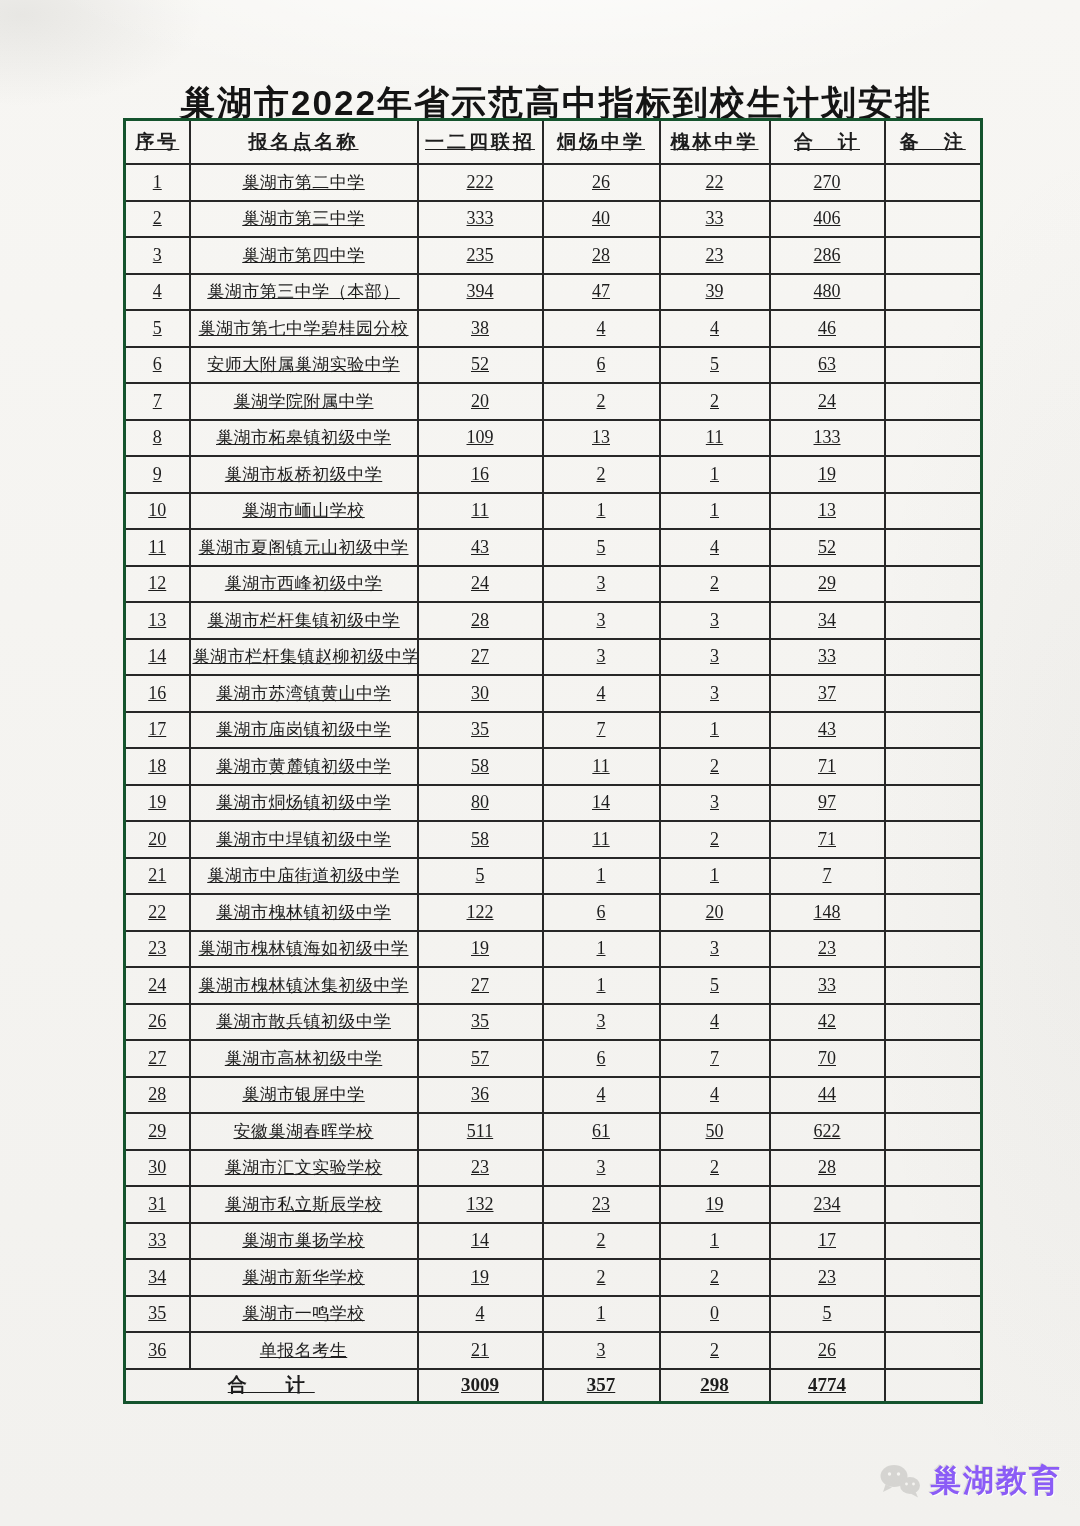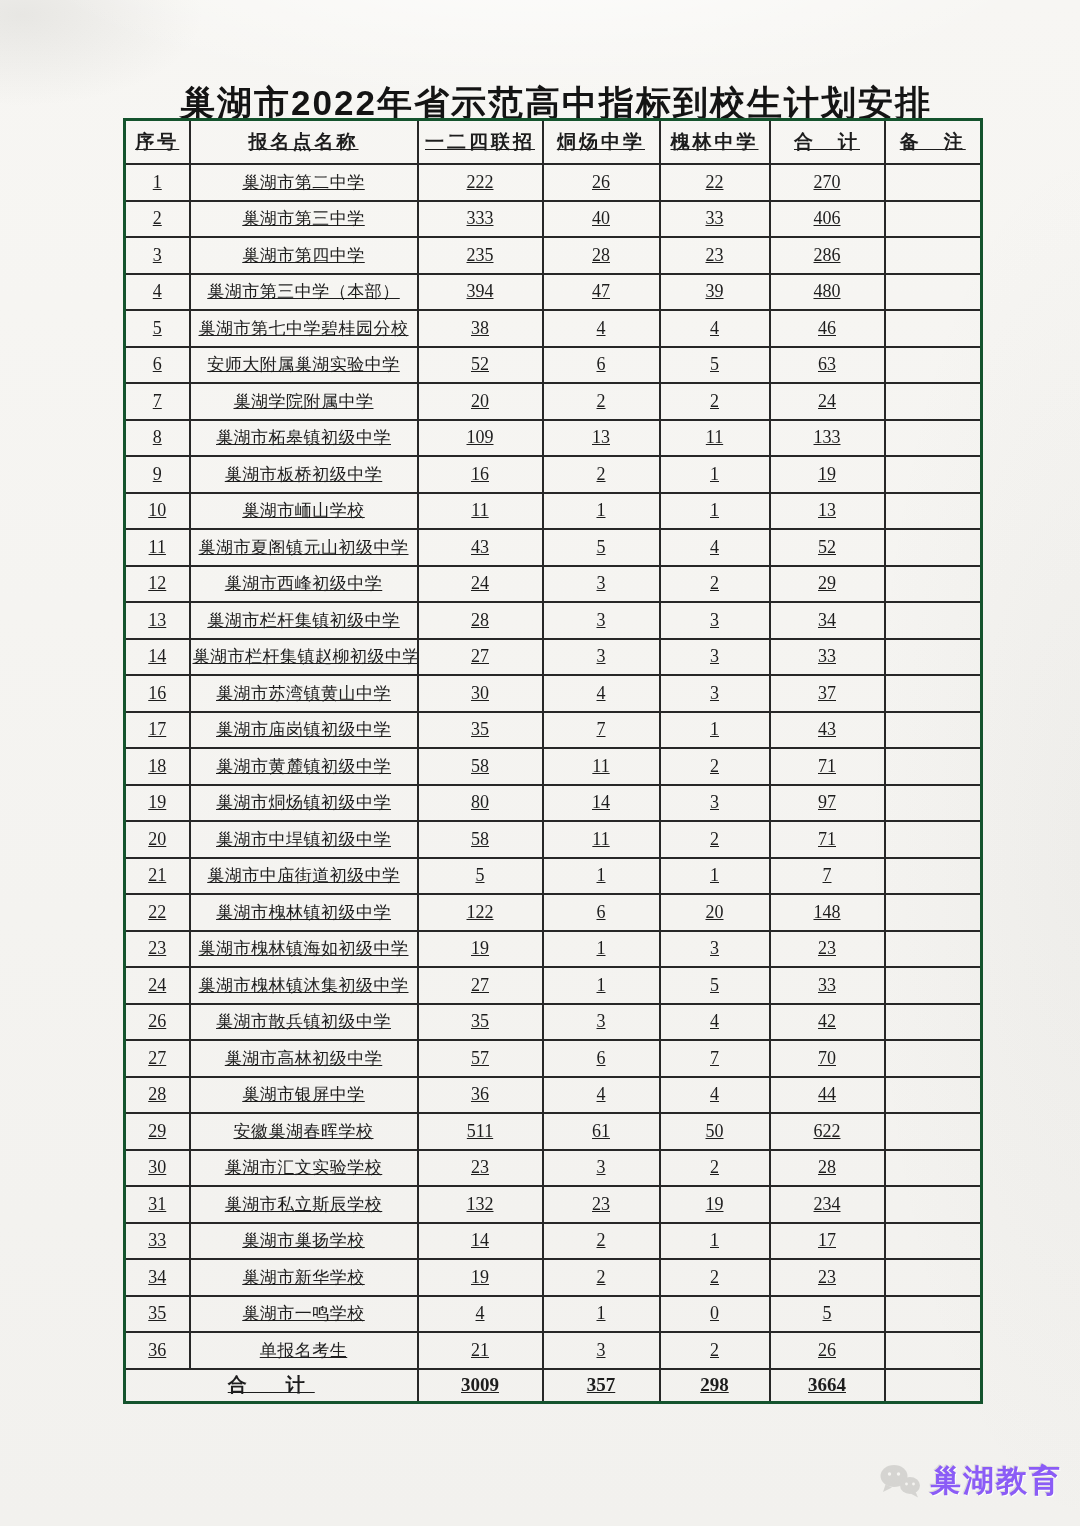--- a/index.html
+++ b/index.html
@@ -384,21 +384,21 @@
         <td>26</td>
         <td></td>
       </tr>
     </tbody>
   <tfoot>
     <tr class="total-row">
       <td colspan="2" class="total-label">合　计</td>
       <td>3009</td>
       <td>357</td>
       <td>298</td>
-      <td>3664</td>
+      <td>4774</td>
       <td></td>
     </tr>
   </tfoot>
 </table>
 
 <div class="watermark">
   <svg width="46" height="38" viewBox="0 0 46 38" aria-hidden="true">
     <g fill="#cfcecb">
       <ellipse cx="17" cy="14" rx="13.5" ry="11"></ellipse>
       <path d="M8.5 22.5 L6 30 L15 25.5 Z"></path>

